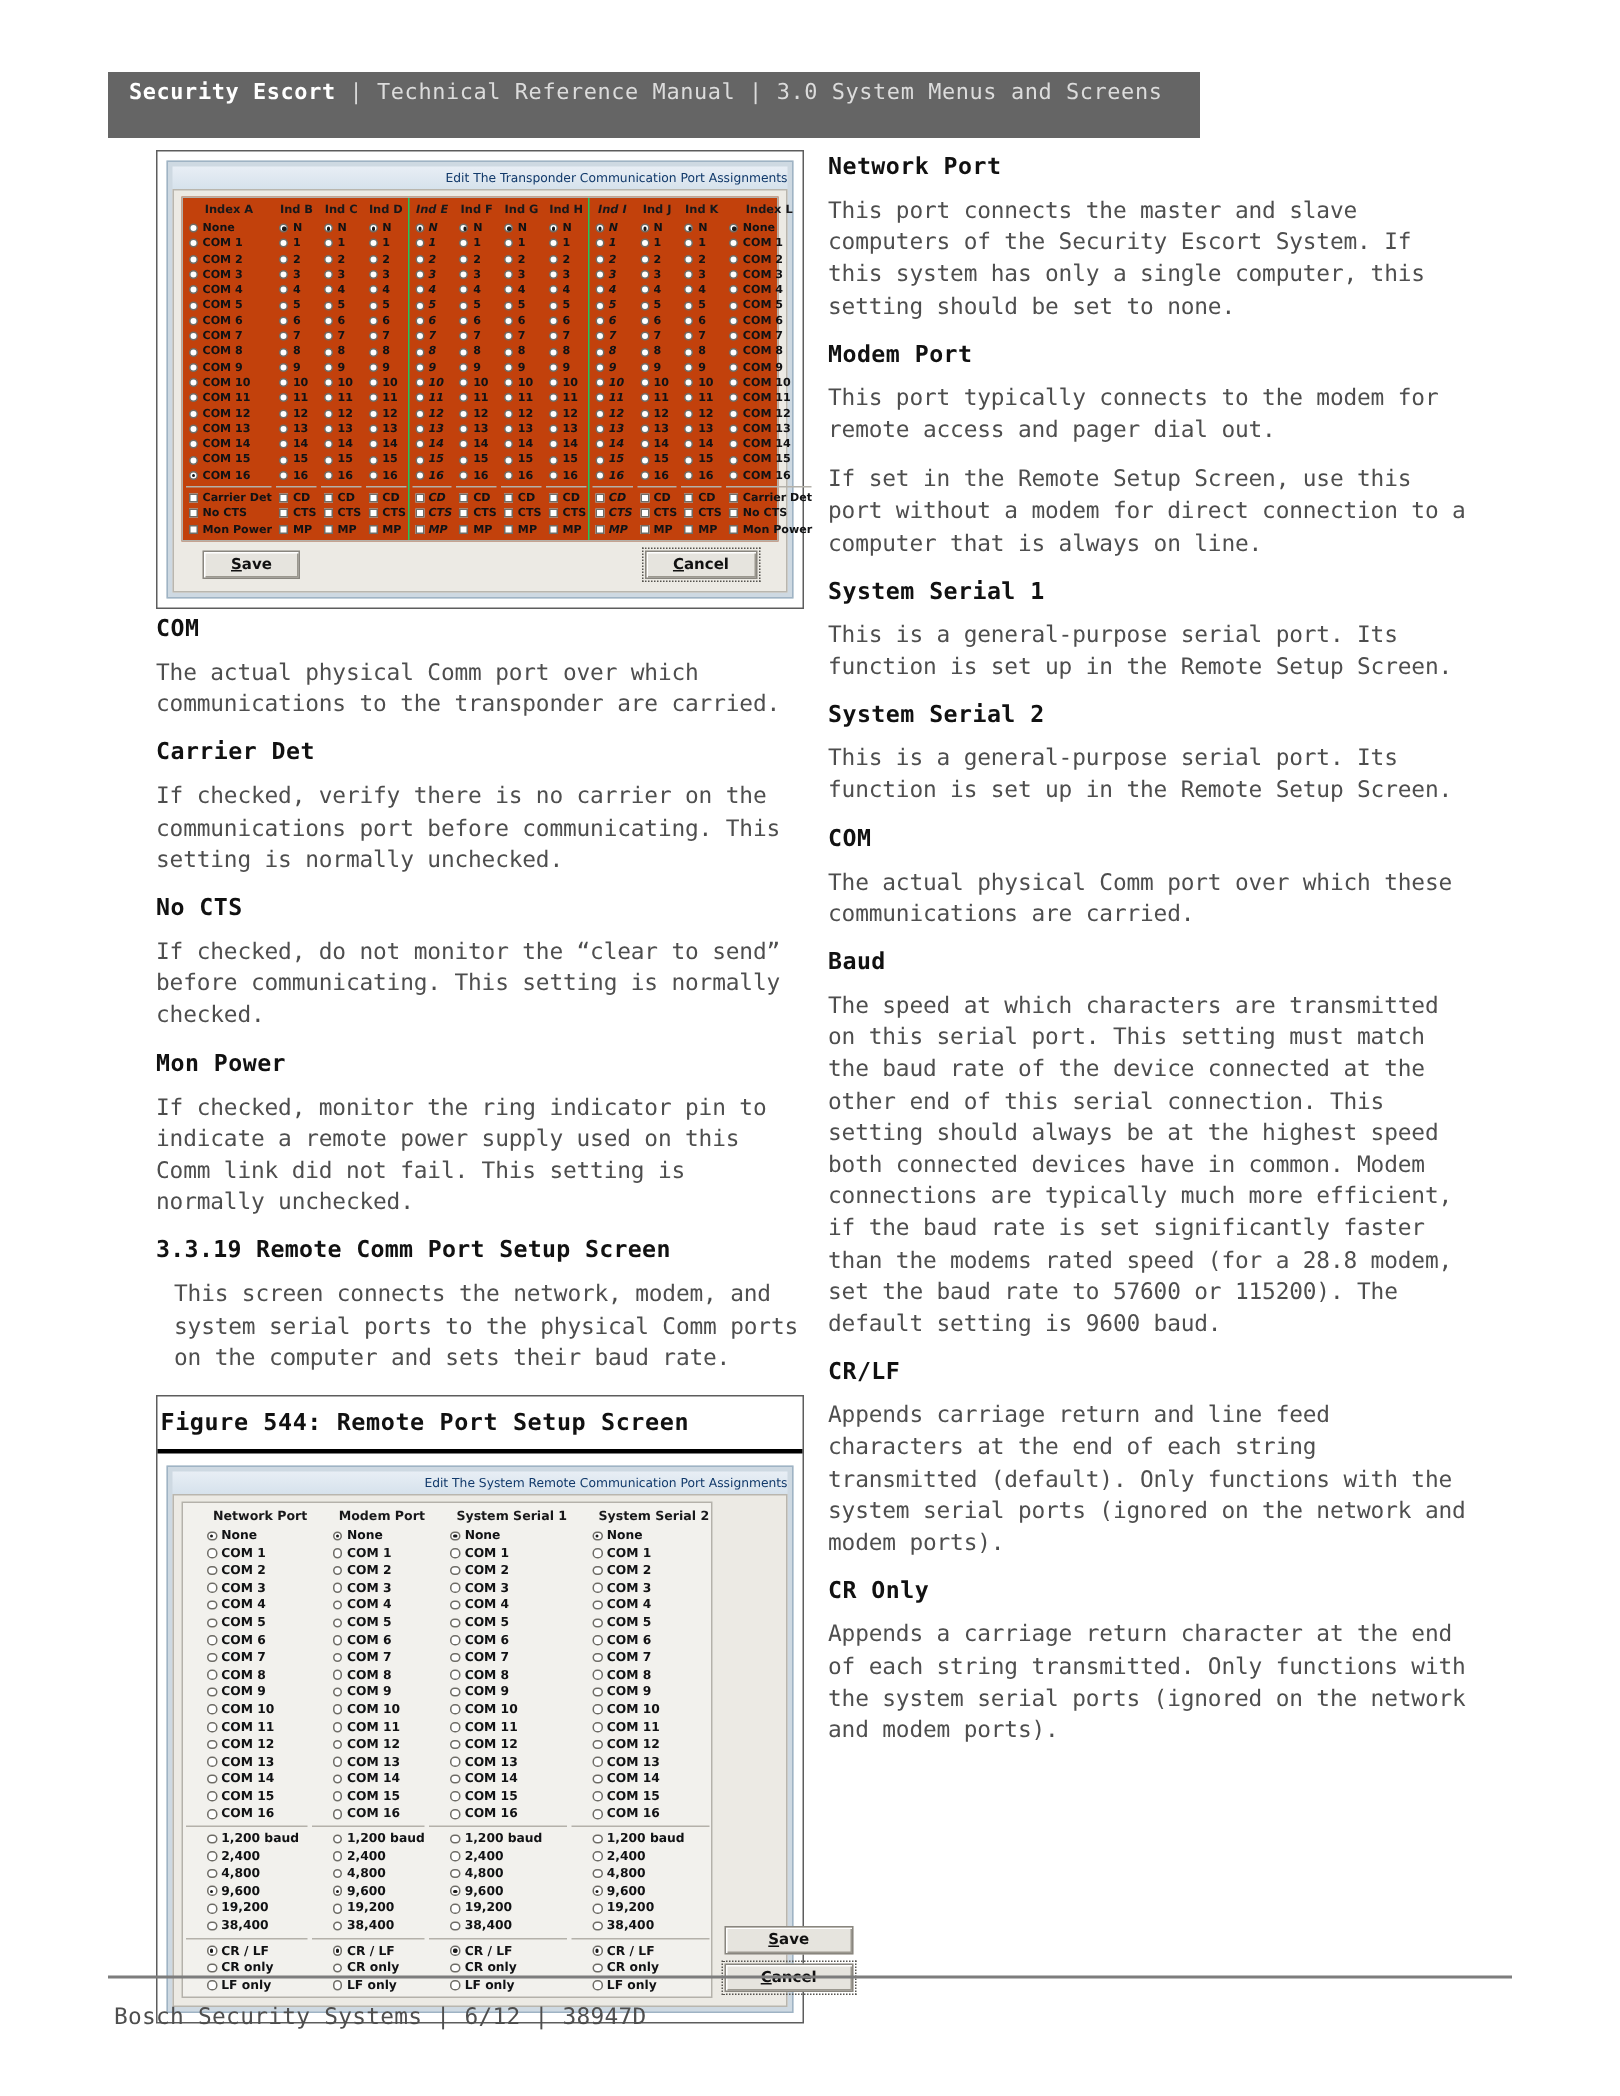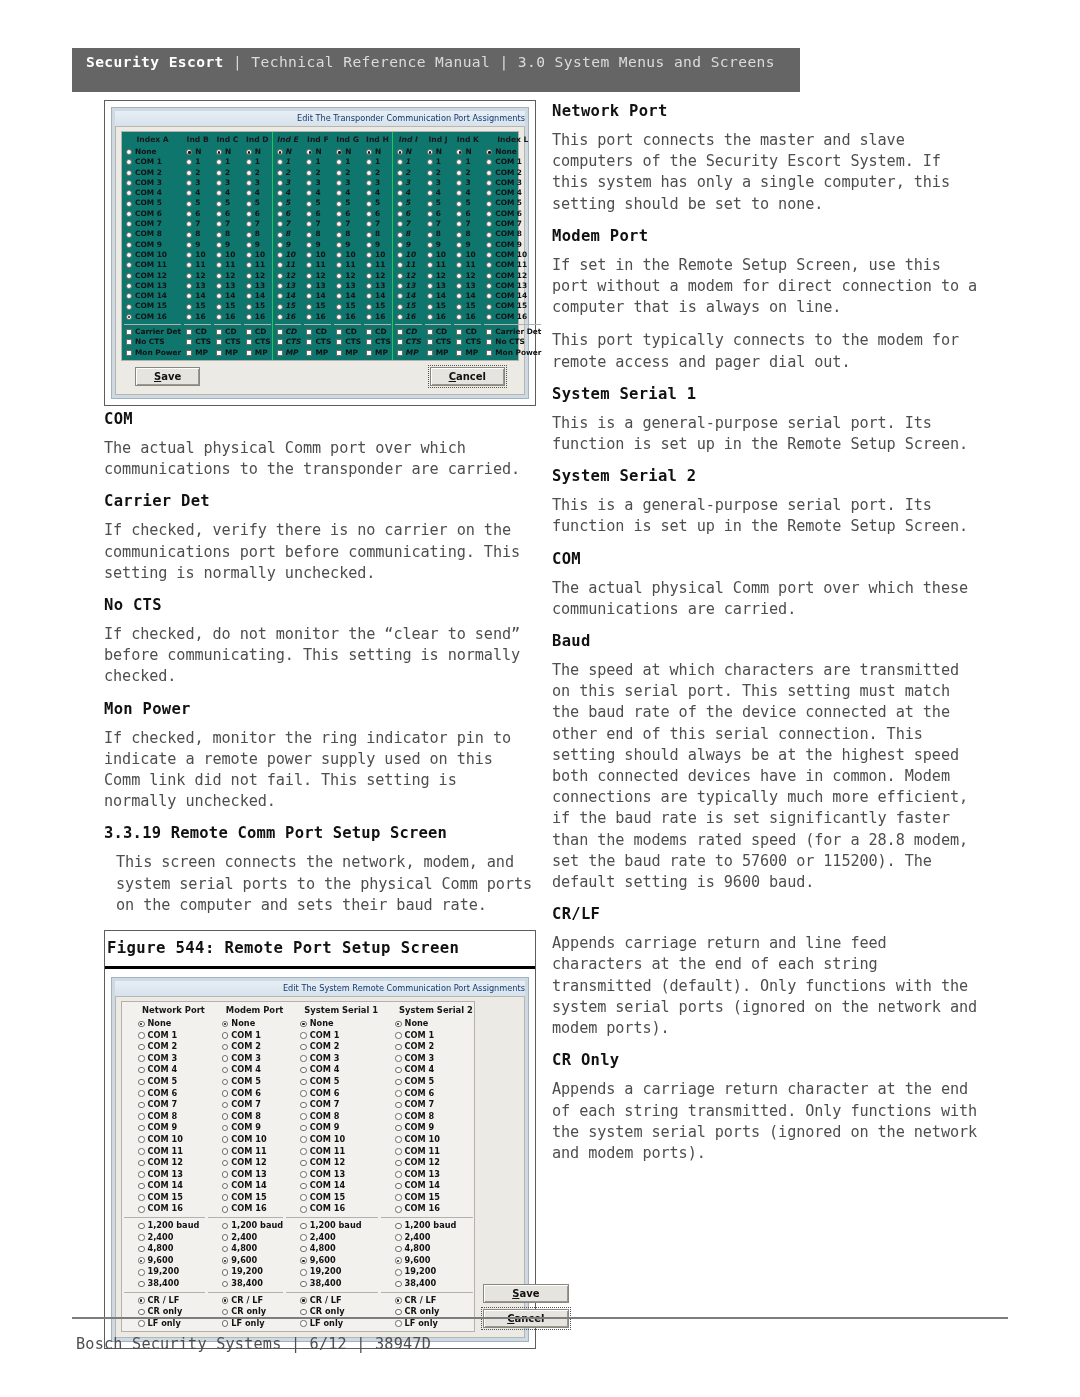--- a/index.html
+++ b/index.html
@@ -130,21 +130,21 @@
   .dlg-body {
     background: #eceae4;
     border: 1px solid #b9b6ae;
     box-sizing: border-box;
     padding: 4px 5px 5px 5px;
   }
 
   .grid-panel {
     display: flex;
     border: 1px solid #b4b1aa;
-    background: #0f766e;
+    background: #c2410c;
   }
   .gcol {
     flex: 1 1 auto;
     padding: 2px 1px 2px 2px;
     box-sizing: border-box;
   }
   .gcol.divider { border-left: 1px solid #22c55e; font-style: italic; }
   .gcol-head {
     font-family: "DejaVu Sans", "Liberation Sans", sans-serif;
     font-size: 7.6px;
@@ -1765,22 +1765,22 @@
   </div>
 
 </div>
 
 <div class="col col-right">
 
   <h3 class="sub tight">Network Port</h3>
   <p class="body">This port connects the master and slave computers of the Security Escort System. If this system has only a single computer, this setting should be set to none.</p>
 
   <h3 class="sub">Modem Port</h3>
+  <p class="body">This port typically connects to the modem for remote access and pager dial out.</p>
   <p class="body">If set in the Remote Setup Screen, use this port without a modem for direct connection to a computer that is always on line.</p>
-  <p class="body">This port typically connects to the modem for remote access and pager dial out.</p>
 
   <h3 class="sub">System Serial 1</h3>
   <p class="body">This is a general-purpose serial port. Its function is set up in the Remote Setup Screen.</p>
 
   <h3 class="sub">System Serial 2</h3>
   <p class="body">This is a general-purpose serial port. Its function is set up in the Remote Setup Screen.</p>
 
   <h3 class="sub">COM</h3>
   <p class="body">The actual physical Comm port over which these communications are carried.</p>
 

